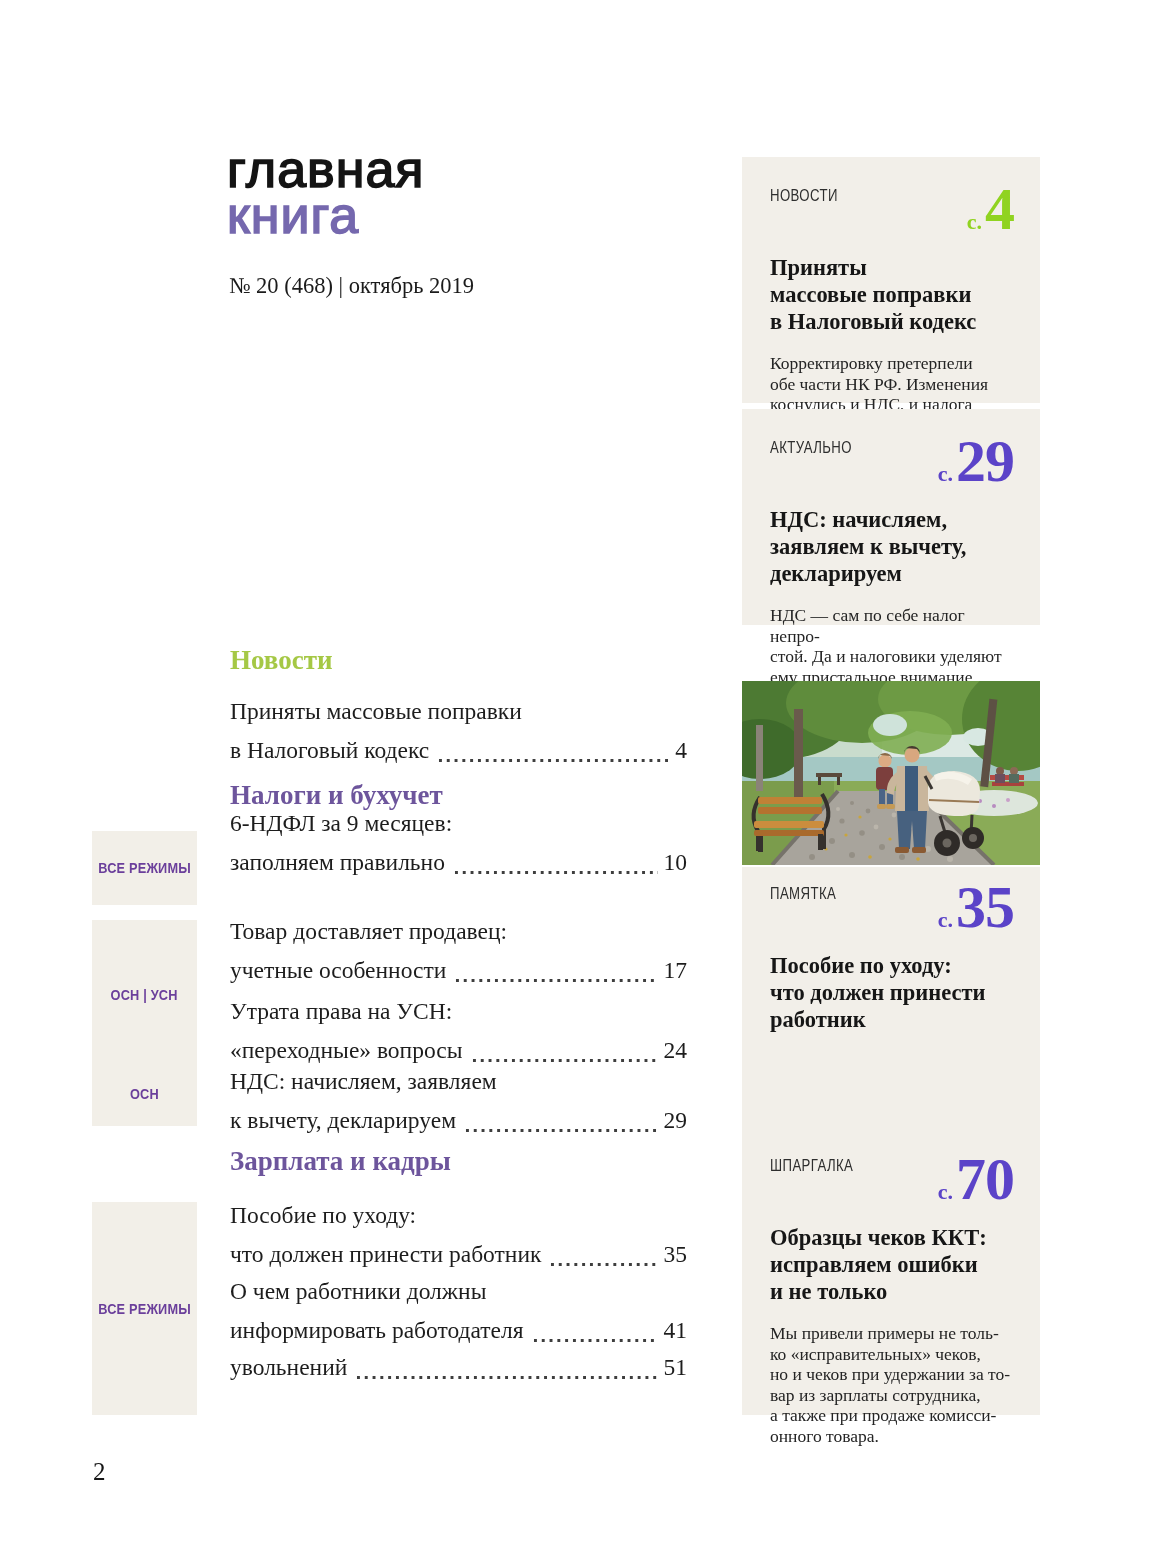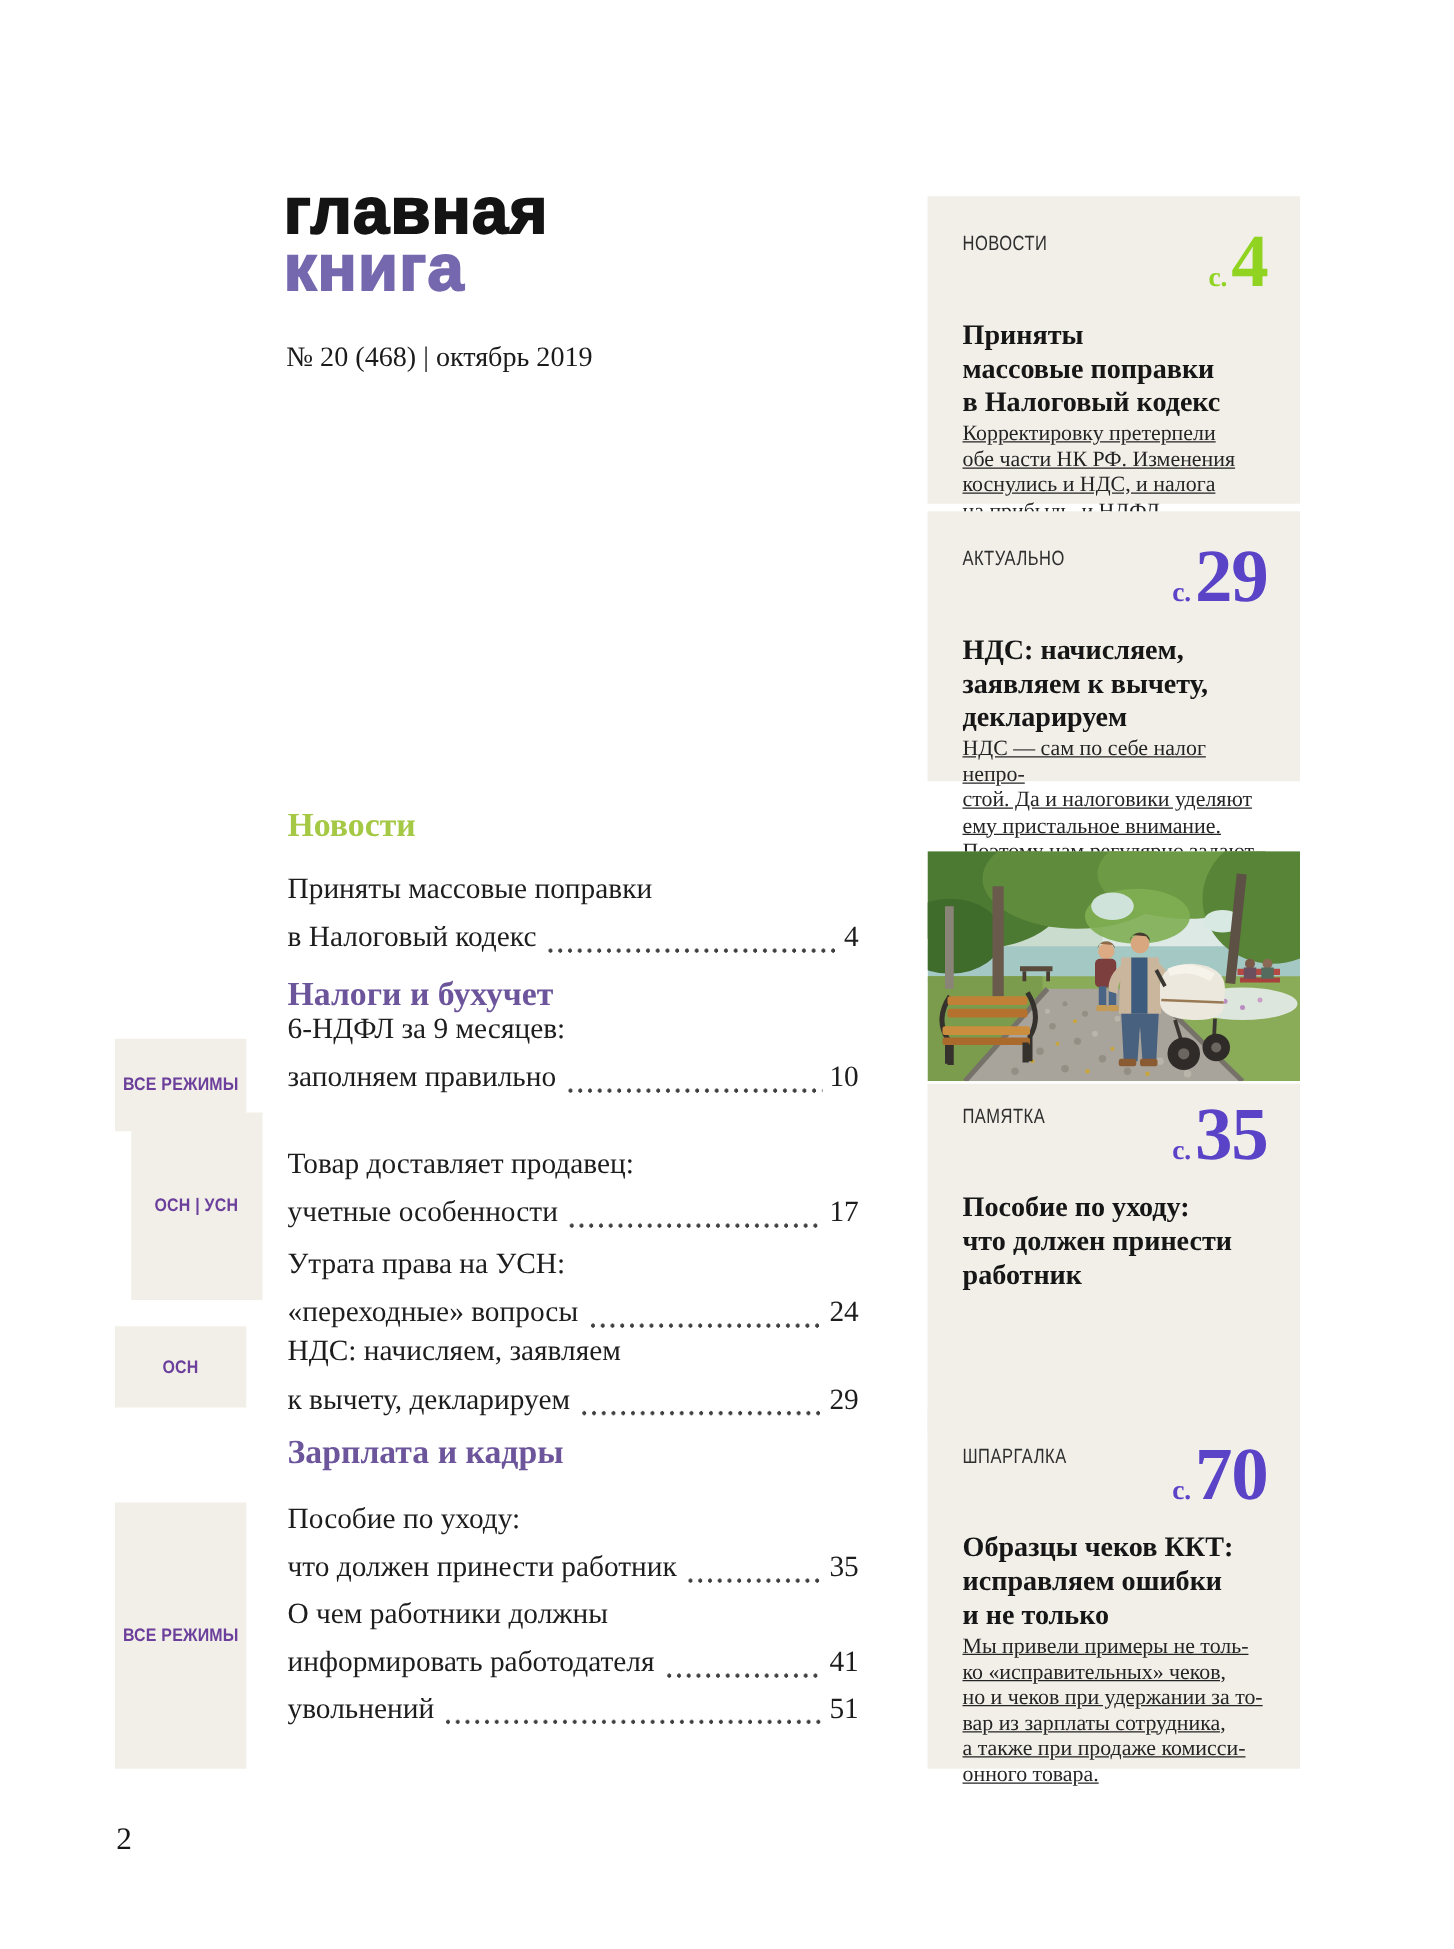--- a/index.html
+++ b/index.html
@@ -1,56 +1,56 @@
 <!DOCTYPE html>
 <html><head>
 <meta charset="utf-8">
 <style>
   html,body { margin:0; padding:0; background:#ffffff; }
   .page {
     position:relative; width:1163px; height:1559px; background:#ffffff;
     font-family:"Liberation Serif","DejaVu Serif",serif; overflow:hidden;
   }
   
-  .logo { position:absolute; left:227px; top:146px; font-family:"Liberation Sans","DejaVu Sans",sans-serif; font-weight:bold; }
+  .logo { position:absolute; left:227px; top:146px; font-family:"Liberation Sans","DejaVu Sans",sans-serif; font-weight:normal; }
   .logo .l1 { display:block; font-size:52px; line-height:47px; letter-spacing:1px; color:#141414; -webkit-text-stroke:1.6px #141414; }
   .logo .l2 { display:block; font-size:52px; line-height:45px; letter-spacing:1px; color:#7568ae; -webkit-text-stroke:1.6px #7568ae; }
   .issue { position:absolute; left:229px; top:245px; font-size:22.5px; color:#1b1b1b;margin-top:28px; }
   
   .toc-heading { position:absolute; left:230px; font-size:27px; font-weight:bold; }
   .toc-heading.green { color:#a5c845; }
   .toc-heading.purple { color:#6d559c; }
   .entry { position:absolute; left:230px; width:457px; font-size:23.5px; line-height:39px; color:#1d1d1d; }
   .entry .row2 { display:flex; align-items:baseline; }
   .entry .row2 > span:first-child { white-space:nowrap; }
   .dots { flex:1 1 auto; align-self:flex-end; height:5px; margin:0 6px 7px 9px;
           background-image:radial-gradient(circle at 2.5px 2.5px, #3e3e3e 1.45px, rgba(0,0,0,0) 1.75px);
           background-size:7.8px 5px; background-repeat:repeat-x; }
   .pnum { white-space:nowrap; }
   
   .badge { position:absolute; left:92px; width:105px; background:#f2efe8; display:flex; align-items:center; justify-content:center; }
   .badge span { font-family:"Liberation Sans","DejaVu Sans",sans-serif; font-weight:bold; font-size:14.5px; color:#6b3f9b;
                 transform:scaleX(0.88); white-space:nowrap; letter-spacing:0.2px; }
   .b1 { top:831px; height:74px; }
-  .b2 { top:890px; height:150px;margin-left:13px; }
+  .b2 { top:920px; height:150px; }
   .b3 { top:1061px; height:65px; }
   .b4 { top:1202px; height:213px; }
   
   .hl-card { position:absolute; left:742px; width:298px; background:#f2efe9; box-sizing:border-box; padding:22px 26px 0 28px; }
   .hl-card.tight { padding-top:10px; }
   .card-head { display:flex; justify-content:space-between; align-items:flex-start; height:60px; }
   .cat { font-family:"Liberation Sans","DejaVu Sans",sans-serif; font-size:16.5px; color:#2e2e2e; letter-spacing:0.5px;
          transform:scaleX(0.8); transform-origin:left top; margin-top:7px; white-space:nowrap; }
   .pageref { display:flex; align-items:baseline; line-height:1; }
   .pageref .pl { font-size:22px; font-weight:bold; margin-right:3px; }
   .pageref .pn { font-size:60px; font-weight:bold; letter-spacing:-1px; }
   .green-accent .pageref { color:#90d320; }
   .purple-accent .pageref { color:#5b43c8; }
   .card-title { font-size:22.5px; font-weight:bold; line-height:27px; color:#161616; margin-top:15px; }
-  .card-body { font-size:17.5px; line-height:20.5px; color:#242424; margin-top:1px;text-decoration:underline; }
+  .card-body { font-size:17.5px; line-height:20.5px; color:#242424; margin-top:18px; }
   .card1 { top:157px; height:246px; }
   .card2 { top:409px; height:216px; }
   .card3 { top:867px; height:280px; }
   .card4 { top:1127px; height:288px; }
   
   .photo { position:absolute; left:742px; top:681px; width:298px; height:184px; overflow:hidden; }
   
   .pageno { position:absolute; left:93px; top:1458px; font-size:25px; color:#161616; }
 </style>
 </head>

